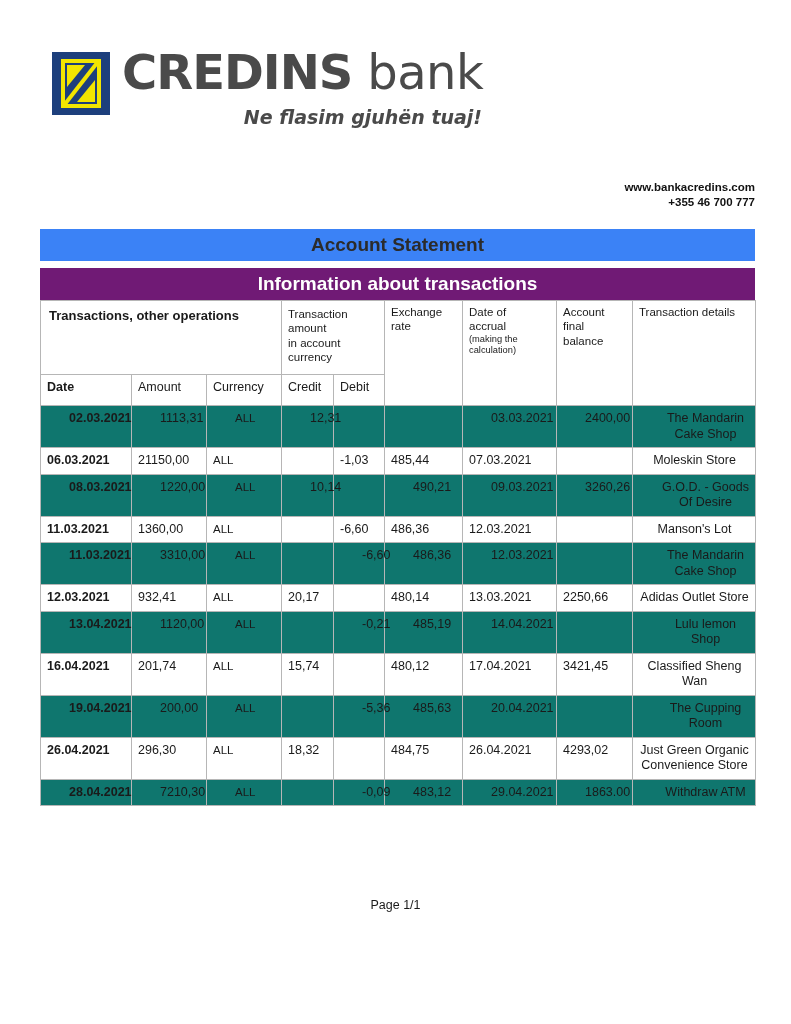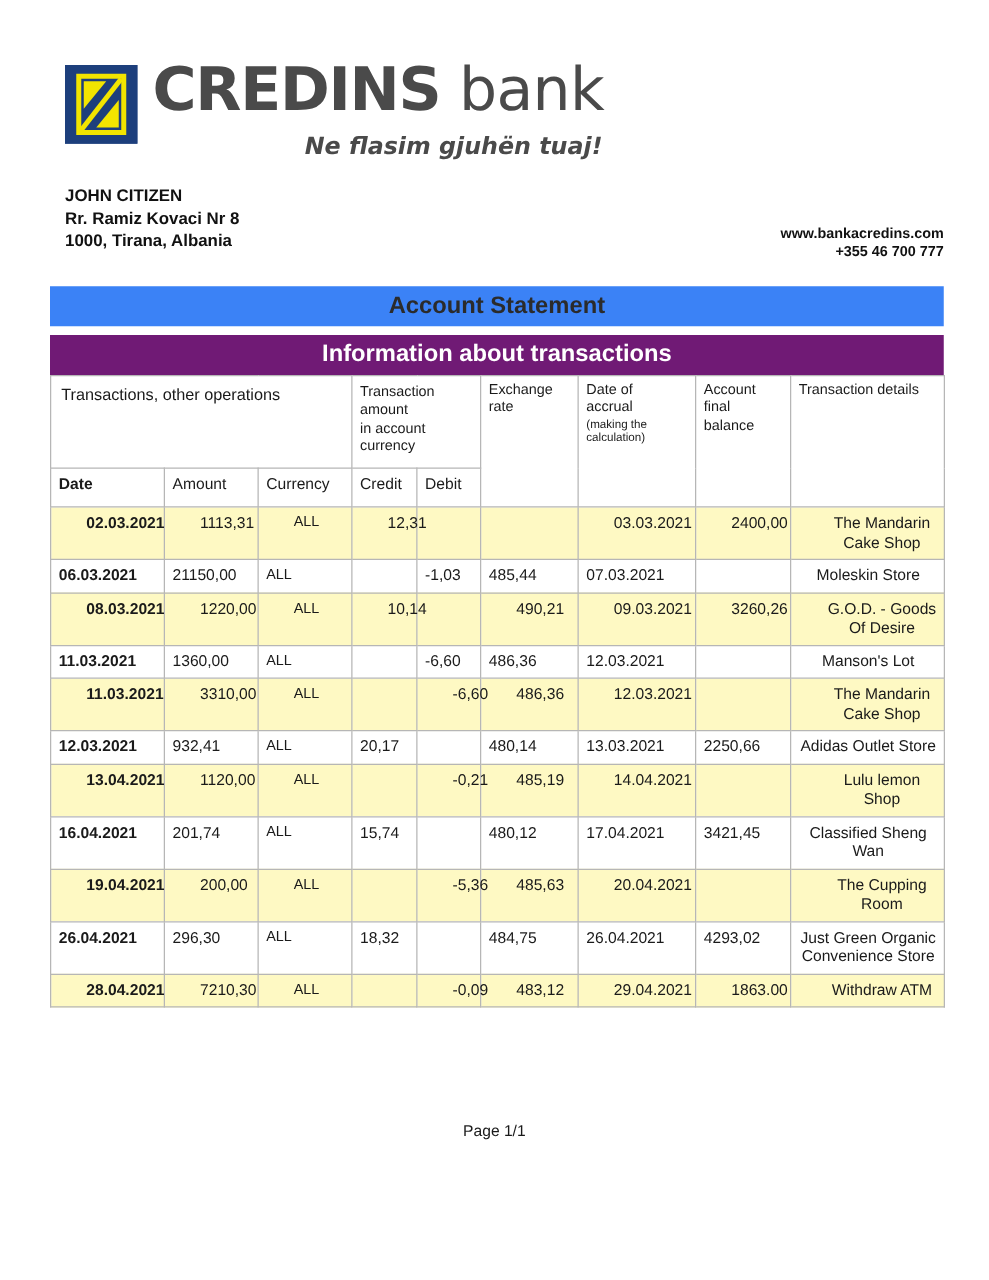--- a/index.html
+++ b/index.html
@@ -140,21 +140,21 @@
     text-align: left;
     line-height: 1.24;
     color: #1a1a1a;
   }
   .hdr-top td {
     height: 62px;
     vertical-align: top;
     font-size: 11.5px;
   }
   .hdr-top td.grp {
-    font-weight: normal;
+    font-weight: bold;
     font-size: 13px;
     padding-top: 7px;
     padding-left: 8px;
   }
   .hdr-top td.subamt {
     padding-top: 6px;
   }
   .hdr-sub td {
     height: 26px;
     font-size: 12.5px;
@@ -163,21 +163,21 @@
   }
   .hdr-sub td.b {
     font-weight: bold;
   }
   .small-note {
     font-size: 9.3px;
     display: block;
     line-height: 1.2;
   }
 
-  tr.alt td { background: #fef9c3; padding-left: 28px; }
+  tr.alt td { background: #0f766e; padding-left: 28px; }
   tr.plain td { background: #ffffff; }
 
   td.date  { font-weight: bold; font-size: 12.5px; }
   td.amt   { font-size: 12.5px; }
   td.cur   { font-size: 11.5px; }
   td.cr, td.db, td.rate, td.acr, td.bal { font-size: 12.5px; }
   td.det   { font-size: 12.5px; text-align: center; }
 
   
   .tbl tbody tr td { padding-top: 5px; padding-bottom: 5px; }
@@ -207,25 +207,20 @@
         <path d="M15 13 L33 13 L15 35 Z" fill="#f2e500"></path>
         <path d="M43 50 L25 50 L43 28 Z" fill="#f2e500"></path>
       </svg>
     </div>
     <div class="logo-word">
       <span class="logo-credins">CREDINS</span><span class="logo-bank"> bank</span>
     </div>
     <div class="logo-tagline">Ne flasim gjuhën tuaj!</div>
   </div>
 
-  <div class="addr">
-    <div>JOHN CITIZEN</div>
-    <div>Rr. Ramiz Kovaci Nr 8</div>
-    <div>1000, Tirana, Albania</div>
-  </div>
 
   <div class="contact">
     <div>www.bankacredins.com</div>
     <div>+355 46 700 777</div>
   </div>
 
   <div class="bar bar-yellow">Account Statement</div>
   <div class="bar bar-navy">Information about transactions</div>
 
   <table class="tbl">

